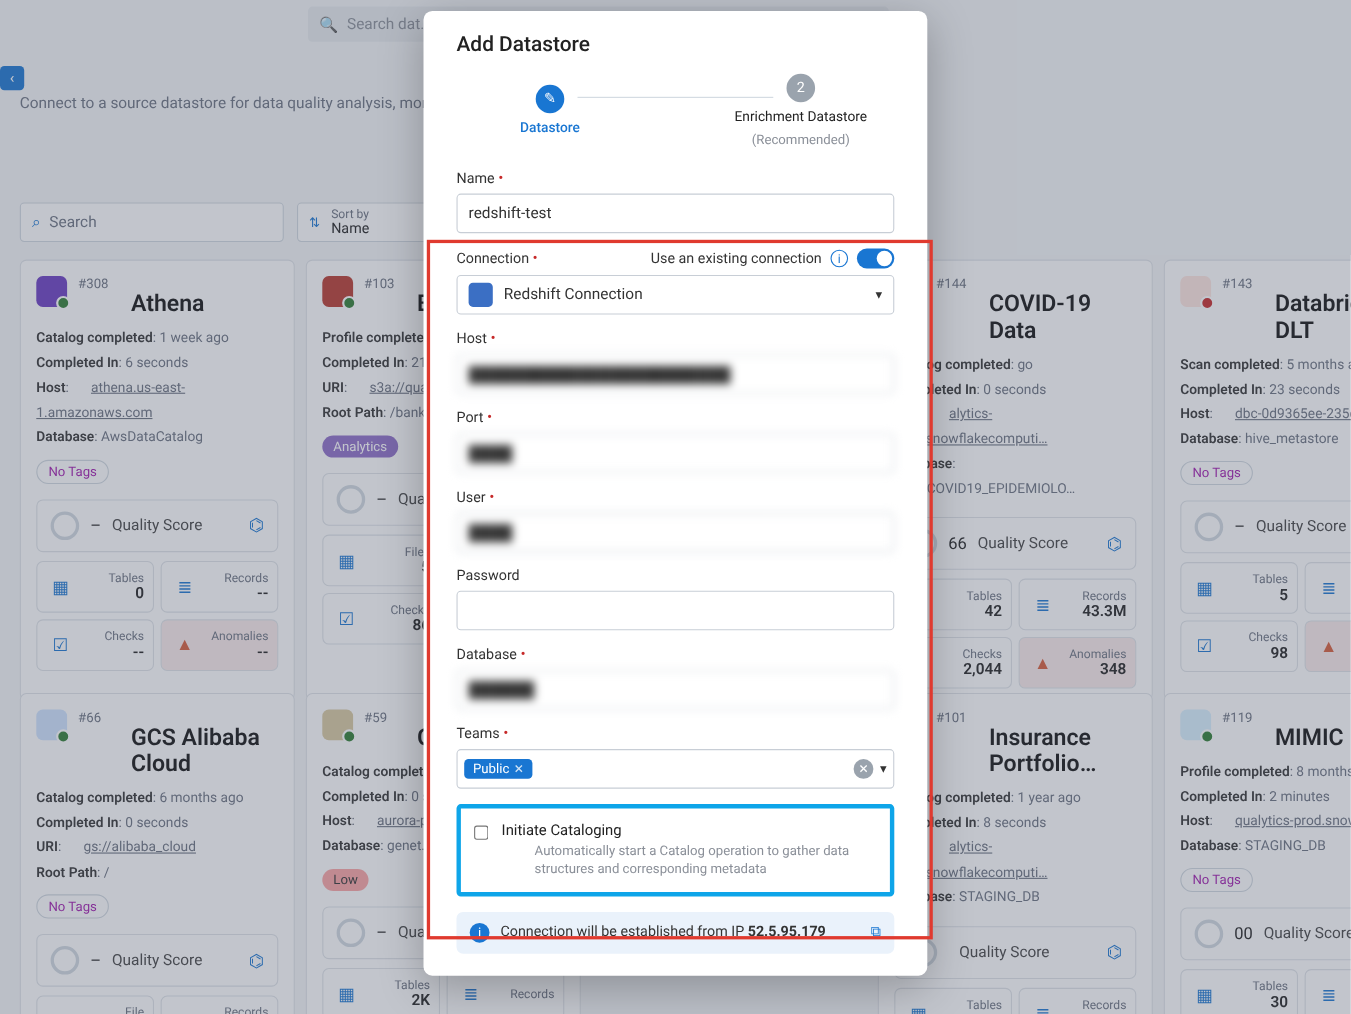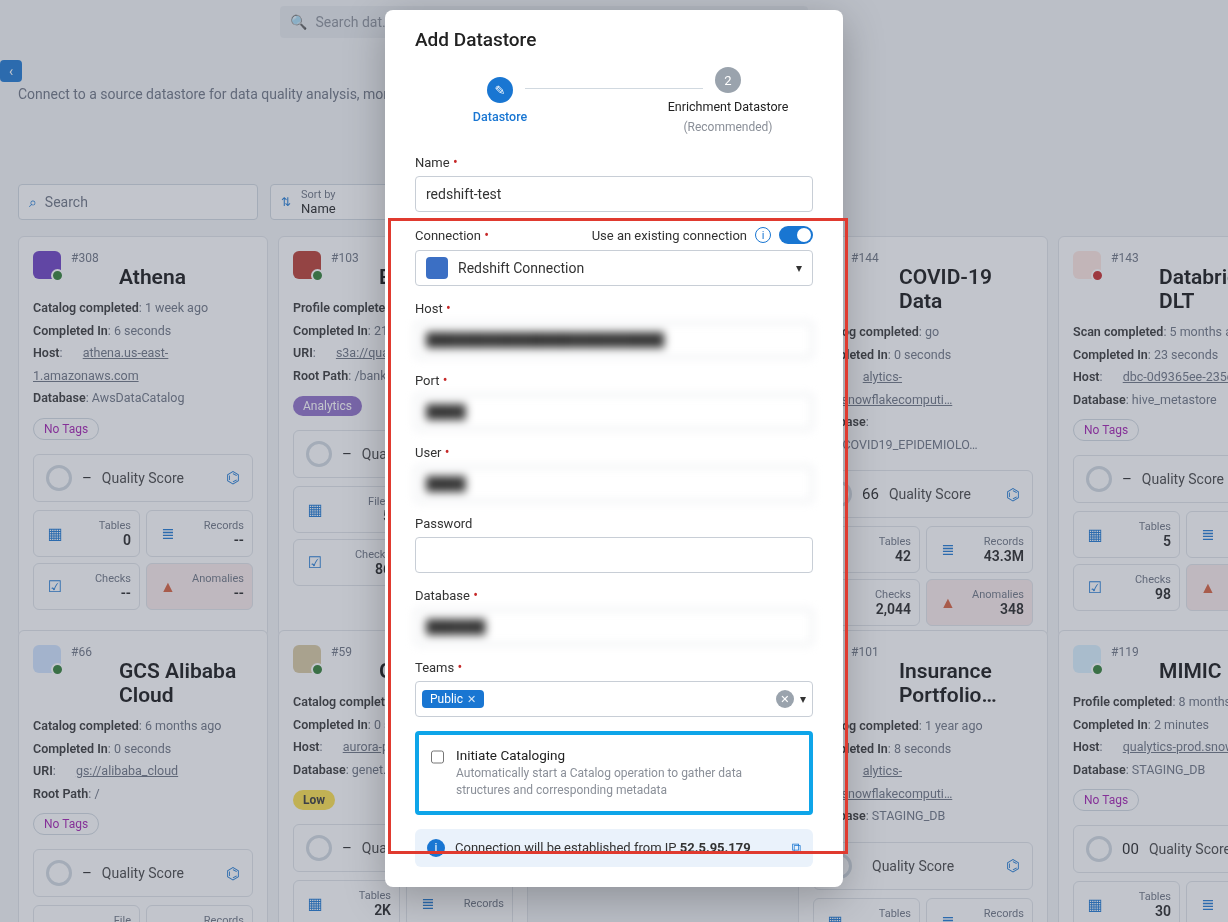--- a/index.html
+++ b/index.html
@@ -36,21 +36,21 @@
 .ds-icon::after { content:""; position:absolute; right:-3px; bottom:-3px; width:9px; height:9px; border-radius:50%; border:2px solid #fff; }
 .green-dot::after { background:#2e7d32; }
 .red-dot::after { background:#c62828; }
 .id-num { font-size:12px; color:#6b7280; }
 .ds-title { font-size:21px; font-weight:600; color:#111;margin-left:48px; }
 .meta { font-size:12.5px; color:#6b7280; line-height:1.8; }
 .meta strong { color:#333; font-weight:600; }
 .meta a { color:#6b7280; text-decoration:underline;margin-left:17px; }
 .tag-pill { display:inline-block; font-size:12px; border:1px solid #d1d9e0; border-radius:12px; padding:3px 10px; color:#a21caf; }
 .tag-pill.purple { background:#8e6dc8; color:#fff; border:none; }
-.tag-pill.olive { background:#fde047; border:none; color:#333;font-weight:bold; }
+.tag-pill.olive { background:#fca5a5; border:none; color:#333; }
 .score-row { border:1px solid #e0e4e9; border-radius:6px; padding:10px 12px; display:flex; align-items:center; justify-content:space-between; margin-top:6px; }
 .score-left { display:flex; align-items:center; gap:10px; }
 .ring { width:26px; height:26px; border:3px solid #d1d9e0; border-radius:50%; }
 .score-val { font-size:15px; color:#222; }
 .score-label { font-size:14px; color:#444; }
 .tree-icon { color:#1976d2; font-size:16px; }
 .stats { display:grid; grid-template-columns:1fr 1fr; gap:6px; }
 .stat { border:1px solid #e0e4e9; border-radius:6px; padding:8px; display:flex; align-items:center; gap:8px; }
 .stat .si { width:26px; height:26px; border-radius:4px; display:flex; align-items:center; justify-content:center; color:#1976d2; font-size:16px; }
 .stat .txt { flex:1; text-align:right; }
@@ -91,21 +91,21 @@
 .caret { font-size:12px; color:#333; }
 
 .teams-box { display:flex; align-items:center; gap:9px; padding:4px 6px; justify-content:space-between; }
 .team-chip { background:#1976d2; color:#fff; font-size:12px; border-radius:4px; padding:2px 8px; display:flex; align-items:center; gap:4px; }
 .team-chip .x { font-size:11px; opacity:.8; }
 .teams-right { display:flex; align-items:center; gap:6px; color:#666; }
 
 .catalog-box { border:4px solid #0ea5e9; border-radius:4px; padding:12px; display:flex; gap:12px; }
 .catalog-box input[type=checkbox] { width:16px; height:16px; margin-top:2px; }
 .catalog-box .ct { font-size:13.5px; color:#222; }
-.catalog-box .cd { font-size:12px; color:#8a8f98; margin-top:2px; line-height:1.4; }
+.catalog-box .cd { font-size:12px; color:#8a8f98; margin-top:2px; line-height:1.4;margin-left:30px; }
 
 .ip-note { margin-top:14px; background:#eaf2fb; border-radius:6px; padding:10px 12px; display:flex; align-items:center; gap:10px; font-size:13px; color:#333; }
 .ip-note .ii { width:18px; height:18px; background:#1976d2; border-radius:50%; color:#fff; font-size:12px; display:flex; align-items:center; justify-content:center; }
 .ip-note .copy { margin-left:auto; color:#1976d2; }
 
 .highlight-box { position:absolute; z-index:25; border:3px solid #e03a2f; left:388px; top:218px; width:460px; height:636px; pointer-events:none; }
 </style>
 </head>
 <body>
 

